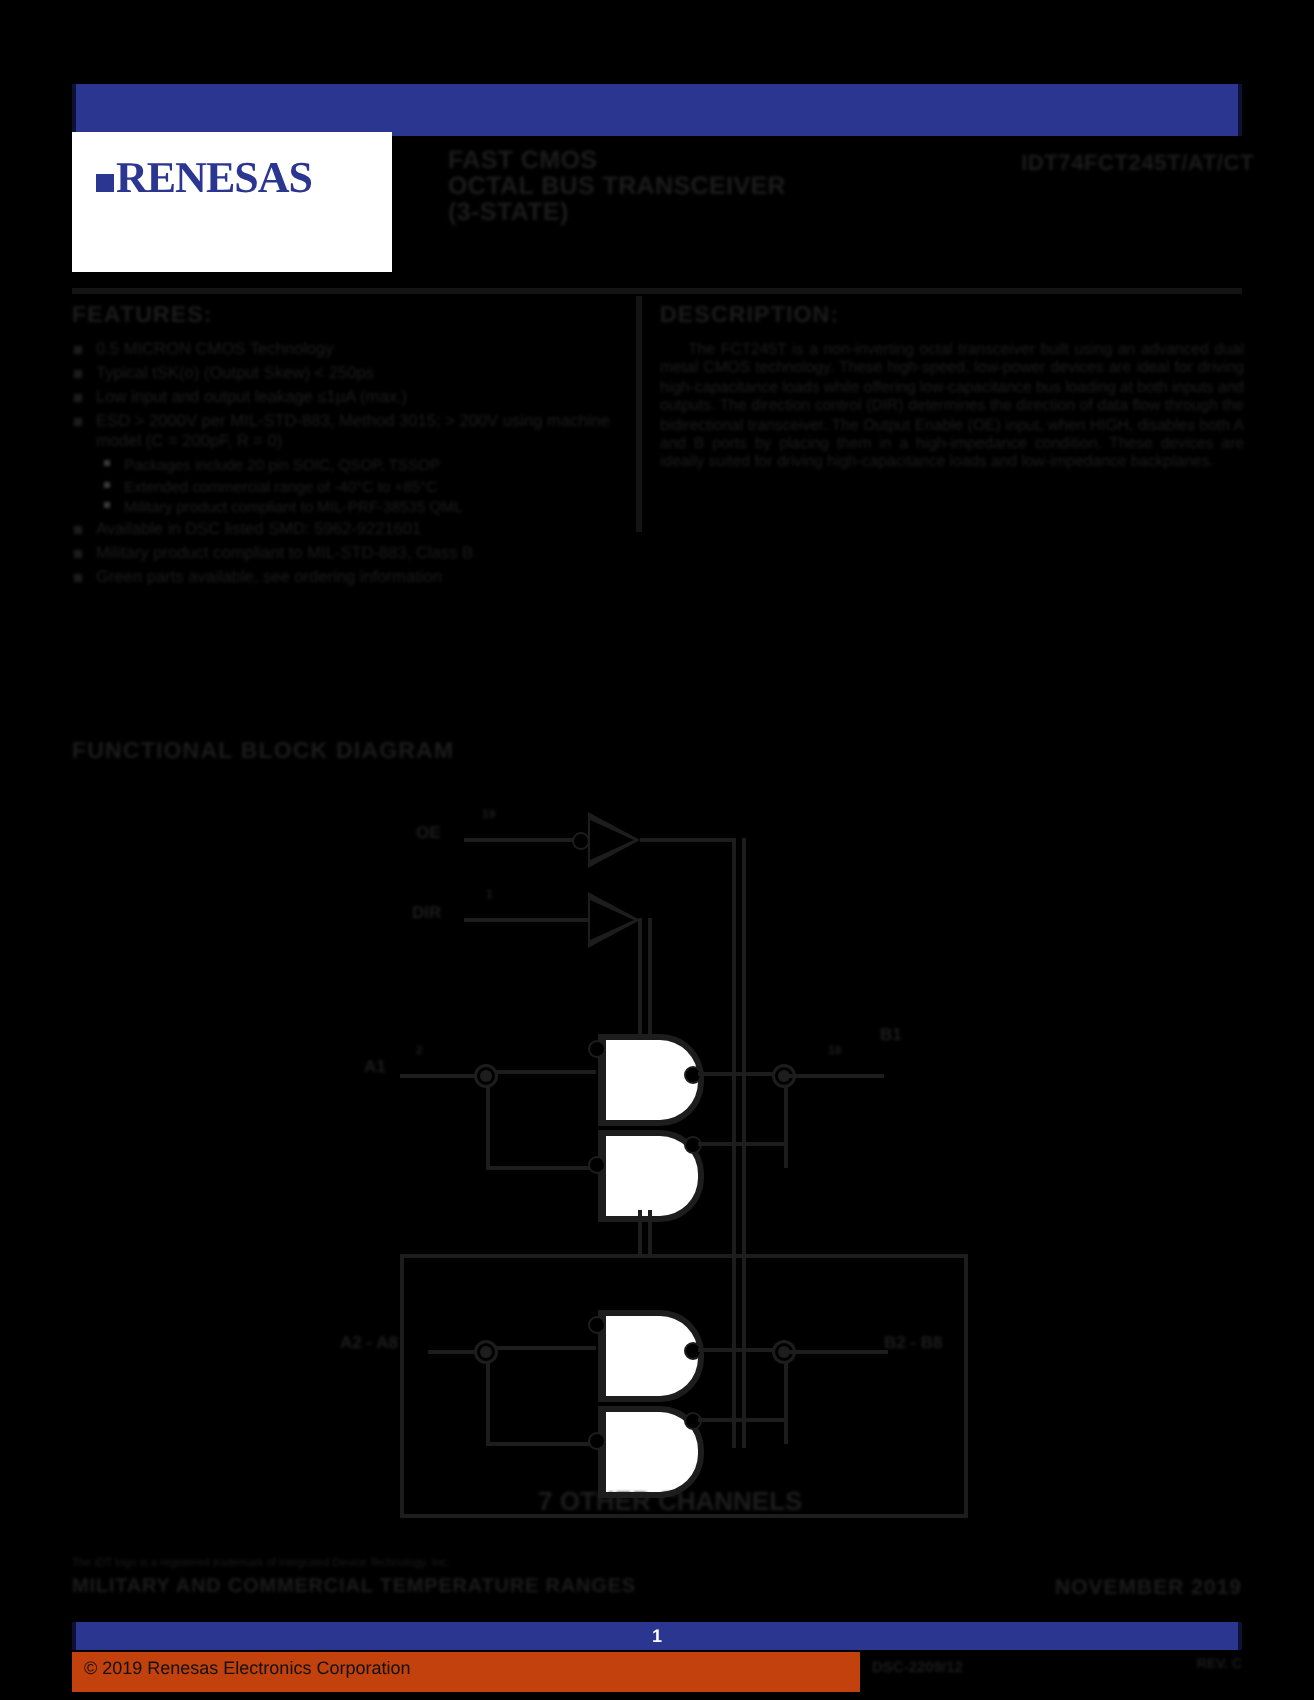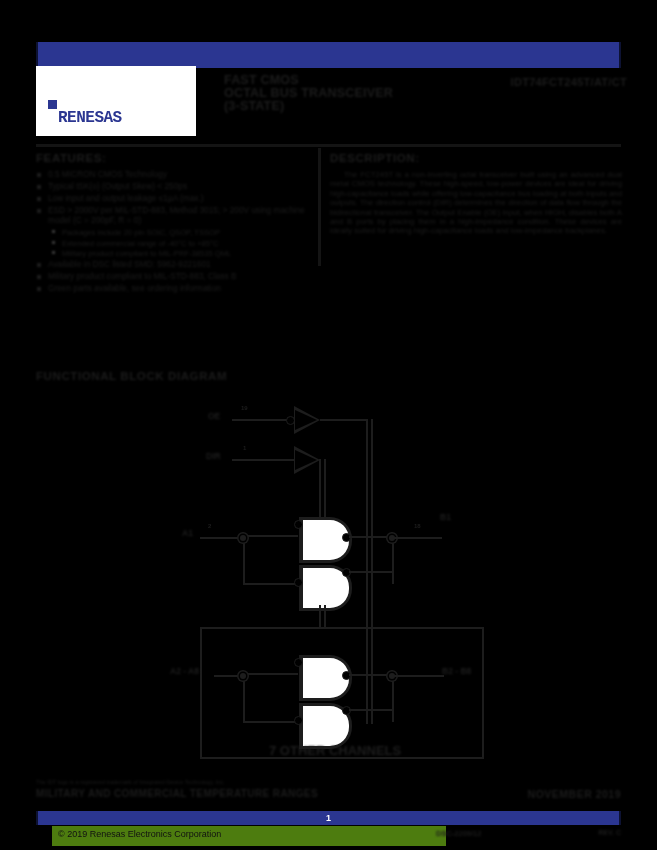--- a/index.html
+++ b/index.html
@@ -9,22 +9,22 @@
 
   
   .header-bar{position:absolute;left:36px;top:42px;width:585px;height:26px;background:#2b3691;}
   .header-bar .edge{position:absolute;top:0;width:2px;height:100%;background:#0d1233;}
   .header-bar .edge.l{left:0;}
   .header-bar .edge.r{right:0;}
 
   .logo-box{position:absolute;left:36px;top:66px;width:160px;height:70px;background:#fff;}
   .logo{position:absolute;left:12px;top:12px;display:flex;align-items:center;}
   .logo .sq{width:9px;height:9px;background:#2b3691;margin-right:1px;margin-top:5px;}
-  .logo .word{font-family:Liberation Mono, monospace;font-size:16px;font-weight:bold;
-       color:#2b3691;letter-spacing:-0.5px;line-height:1;margin-top:32px;}
+  .logo .word{font-family:Liberation Serif, serif;font-size:22px;font-weight:bold;
+       color:#2b3691;letter-spacing:-0.5px;line-height:1;}
 
   .title-block{position:absolute;left:224px;top:74px;width:250px;}
   .title-l{font-size:12.5px;font-weight:bold;color:#1c1c1c;line-height:13px;
      letter-spacing:0.2px;filter:blur(0.9px);}
   .partno{position:absolute;left:482px;top:76px;width:145px;text-align:right;
      font-size:11px;font-weight:bold;color:#1c1c1c;filter:blur(0.9px);letter-spacing:0.3px;}
 
   .rule-under-head{position:absolute;left:36px;top:144px;width:585px;height:3px;background:#141414;}
 
   
@@ -83,21 +83,21 @@
   .foot-tiny{position:absolute;left:0;top:-9px;font-size:5.6px;color:#1c1c1c;
       filter:blur(0.8px);}
 
   .foot-bar{position:absolute;left:36px;top:811px;width:585px;height:14px;background:#2b3691;}
   .foot-bar .edge{position:absolute;top:0;width:2px;height:100%;background:#0d1233;}
   .foot-bar .edge.l{left:0;}
   .foot-bar .edge.r{right:0;}
   .pagenum{position:absolute;left:0;top:0;width:100%;text-align:center;color:#fff;
       font-size:9px;font-weight:bold;line-height:14px;}
 
-  .copy-box{position:absolute;left:52px;top:826px;width:394px;height:20px;background:#4d7c0f;}
+  .copy-box{position:absolute;left:36px;top:826px;width:394px;height:20px;background:#c2410c;}
   .copy{position:absolute;left:6px;top:3px;font-size:9px;color:#111;}
   .foot-mid{position:absolute;left:436px;top:829px;font-size:7.5px;color:#1c1c1c;
       filter:blur(0.9px);font-weight:bold;}
   .foot-doc{position:absolute;right:36px;top:829px;font-size:7px;color:#1c1c1c;
       filter:blur(0.9px);font-weight:bold;}
 </style>
 </head>
 <body>
 
 <div class="page">

